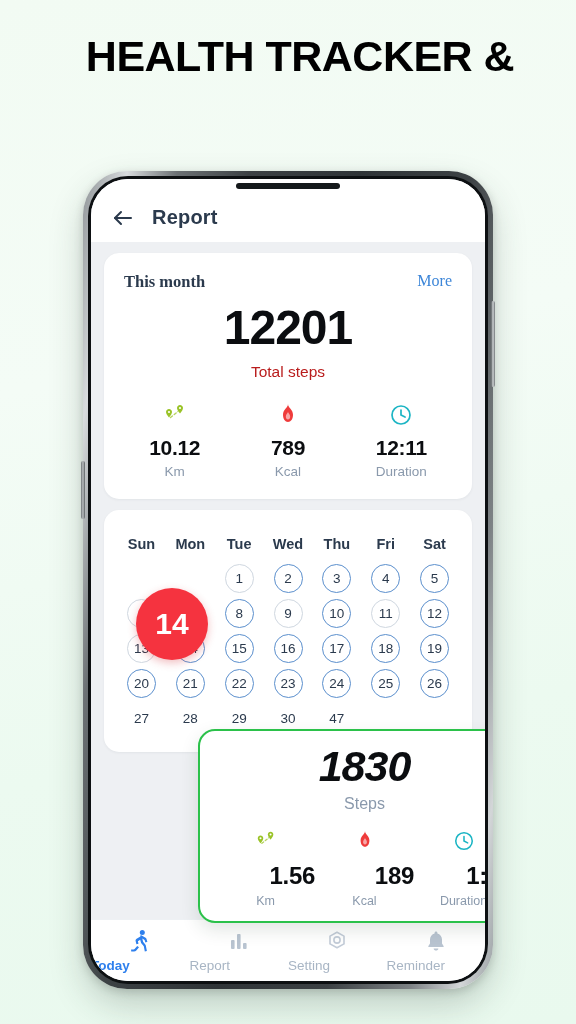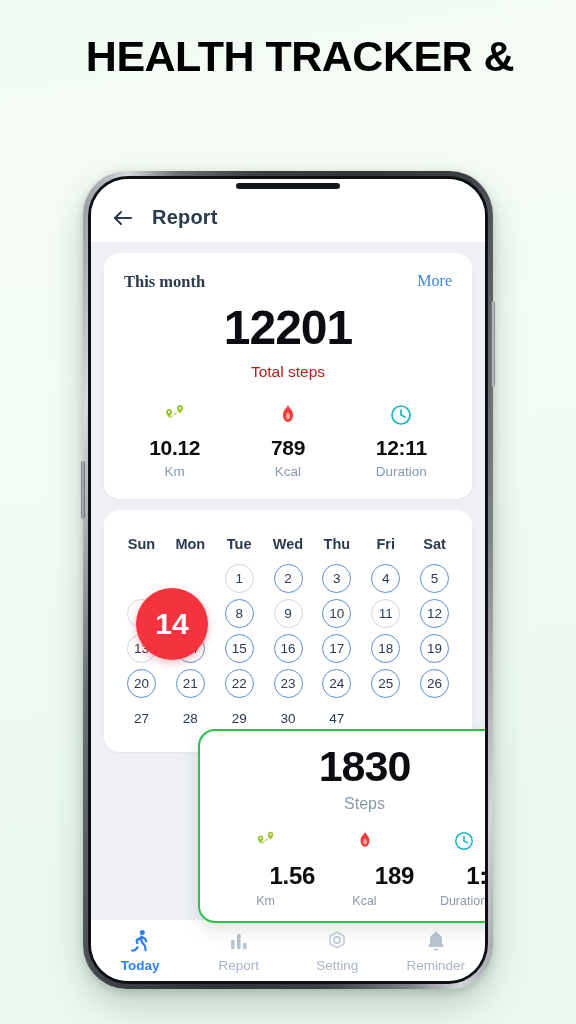--- a/index.html
+++ b/index.html
@@ -112,32 +112,32 @@
   }
 
   
   .popup {
     position:absolute; left:107px; top:487px; width:333px;
     background:#fff; border:2.4px solid #2bc14a; border-radius:17px;
     padding:14px 10px 13px 10px; z-index:25;
     box-shadow:0 7px 18px rgba(30,60,40,.13);
   }
   .popup .pnum { text-align:center; font-size:43px; font-weight:bold;
-                 color:#0b0d10; letter-spacing:-1px; line-height:1; }
+                 color:#0b0d10; letter-spacing:-1px; line-height:1;font-style:italic; }
   .popup .psub { text-align:center; font-size:16px; color:#8a99ac; margin-top:7px; }
   .popup .metrics { padding:14px 6px 0 6px; }
   .popup .metric .v { font-size:24px;text-align:right; }
   .popup .metric .u { font-size:12.5px; }
 
   
   .bottomnav {
     position:absolute; bottom:0; left:0; right:0; height:62px; background:#fff;
     display:flex; align-items:center; border-top:1px solid #eef1f4;
   }
-  .nav-item { flex:1; text-align:center; cursor:pointer; }
+  .nav-item { flex:1; cursor:pointer; }
   .nav-item .ic { height:26px; display:flex; align-items:center; justify-content:center; }
   .nav-item .lb { font-size:13.5px; color:#a8b5c4; margin-top:4px; }
   .nav-item.active .lb { color:#2f80ed; font-weight:bold; }
 </style>
 </head>
 <body>
 
 <div class="headline">
   <span class="l1">HEALTH TRACKER &amp;</span>
 </div>

